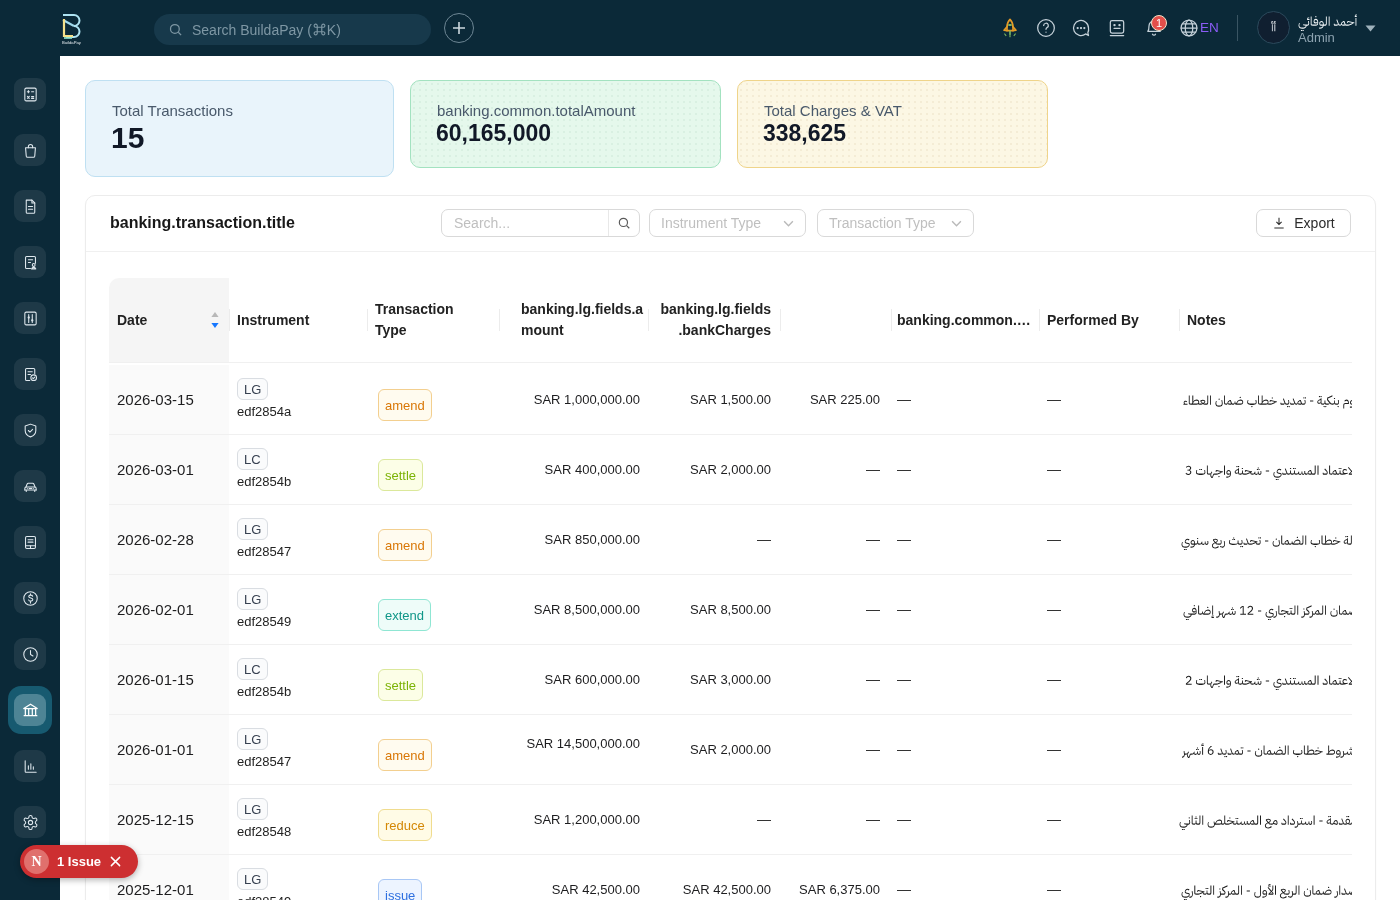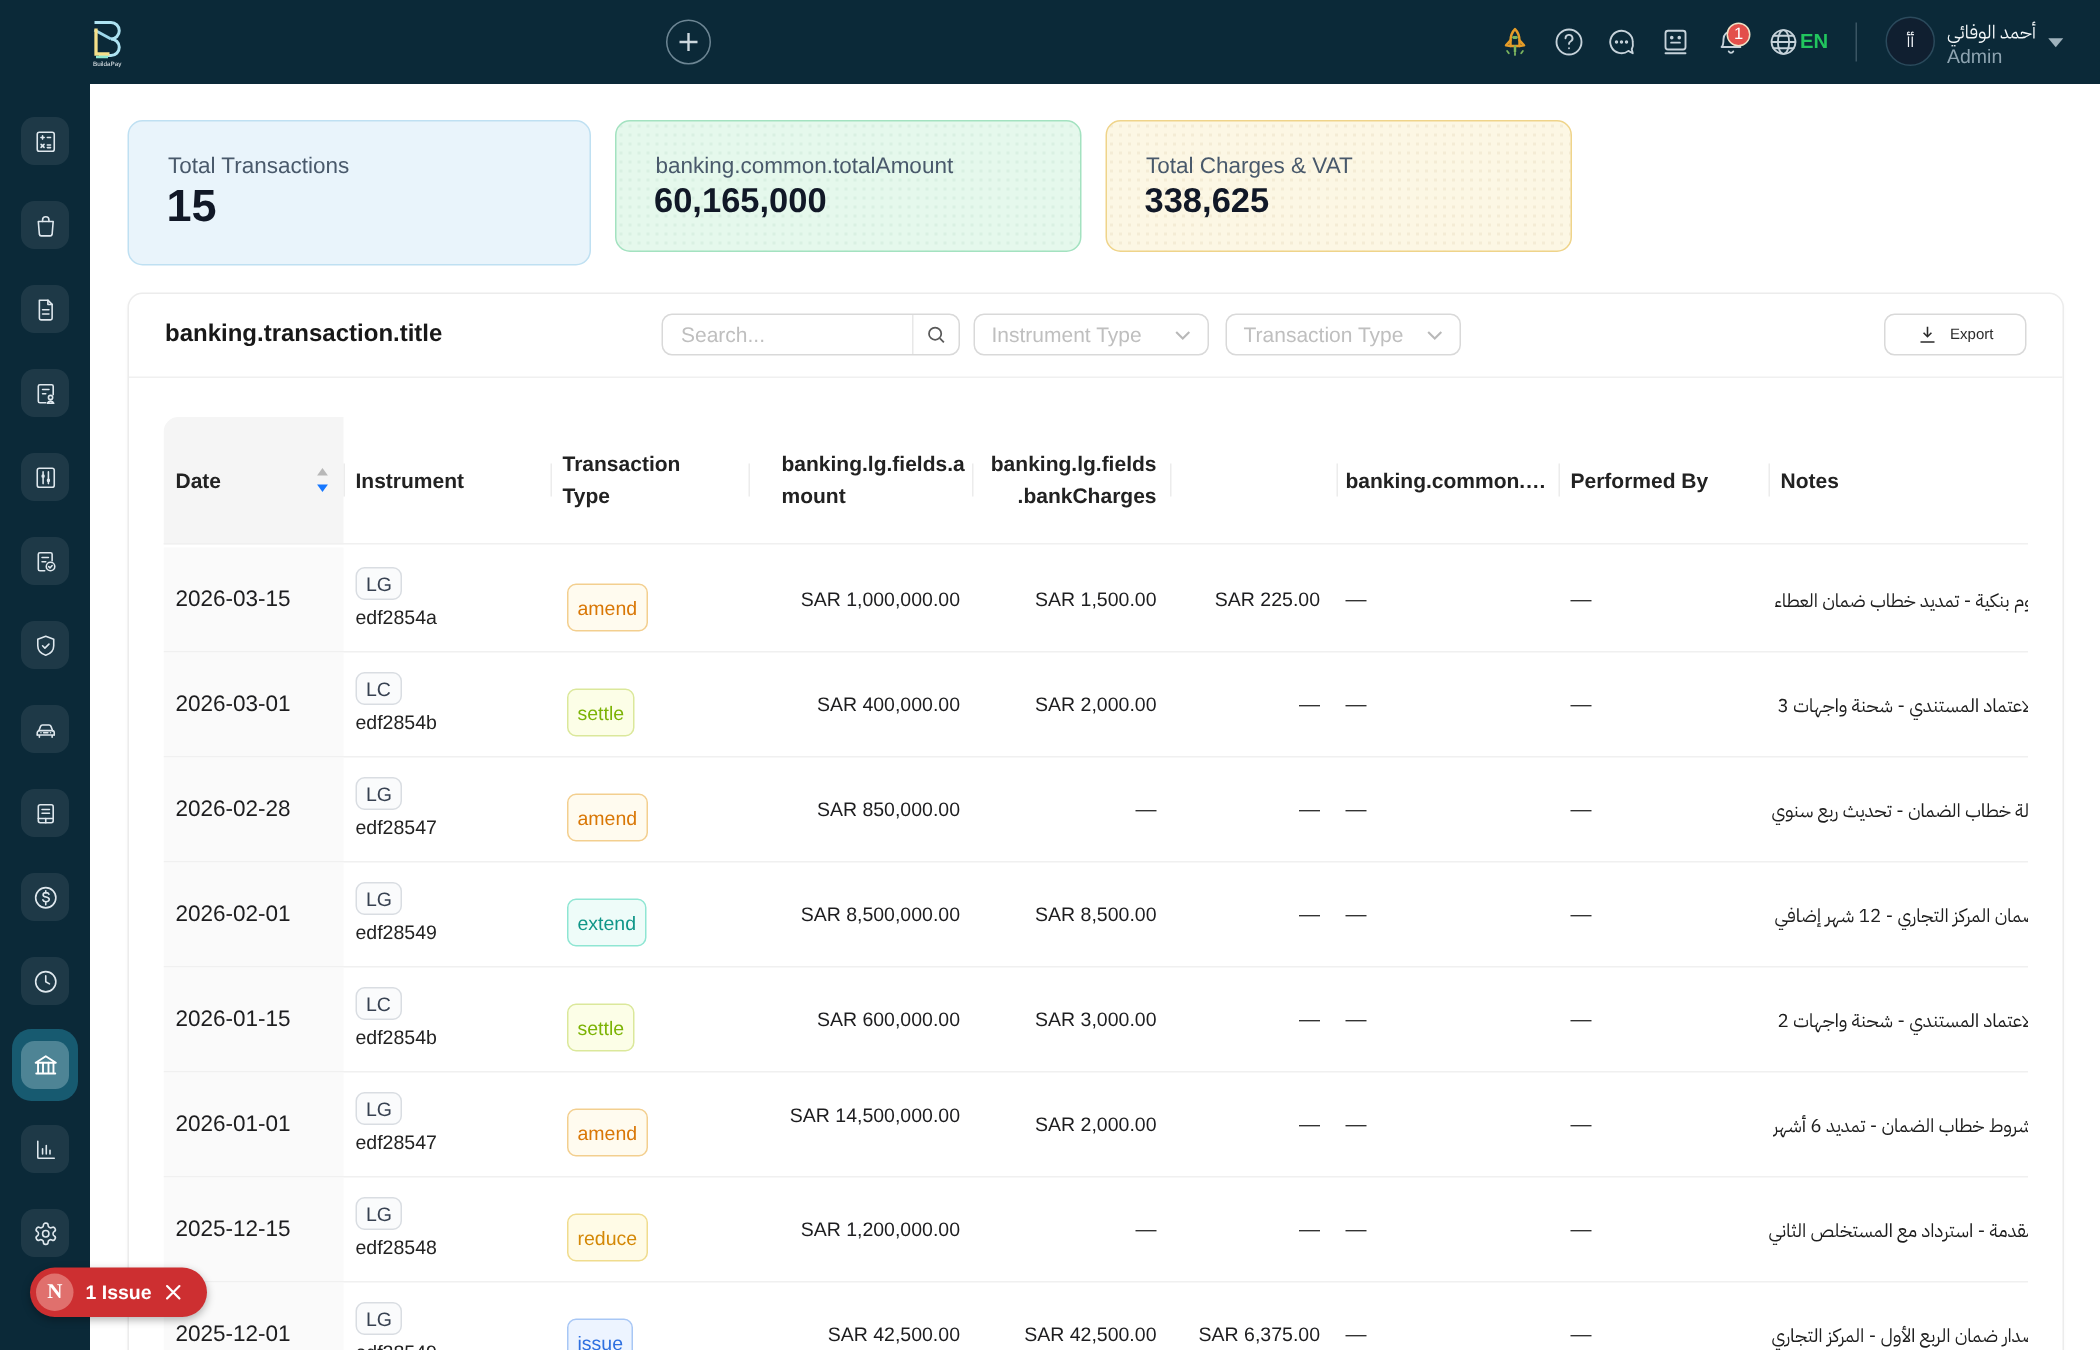--- a/index.html
+++ b/index.html
@@ -39,20 +39,29 @@
 <body>
 
 <div class="navbar">
 <svg class="abs" style="left:60px;top:11px" width="22" height="34" viewBox="0 0 22 34">
 <path d="M3 4 L14 4 A5.5 5.5 0 0 1 14 15 A5.5 5.5 0 0 1 14 26 L6 26" fill="none" stroke="#aee3f2" stroke-width="2"></path>
 <path d="M3 9 L14 15" fill="none" stroke="#9fd9ec" stroke-width="2"></path>
 <path d="M4 8 L4 25 L13 25" fill="none" stroke="#f5e08a" stroke-width="2.2"></path>
 <path d="M4 27 L12 27" fill="none" stroke="#8ee8cf" stroke-width="1.6"></path>
 <text x="2" y="33" font-size="4.2" fill="#e8eef2" font-family="Liberation Sans">BuildaPay</text>
 </svg>
+<div class="abs" style="left:154px;top:14px;width:277px;height:31px;border-radius:16px;background:#17394b;display:flex;align-items:center;padding-left:14px">
+<svg width="15" height="15" viewBox="0 0 24 24" fill="none" stroke="#7e97a4" stroke-width="2">
+        <circle cx="11" cy="11" r="7"></circle>
+        <path d="M16.5 16.5 L21 21"></path>
+      </svg>
+<span style="font-size:14px;color:#7e97a4;margin-left:9px;display:flex;align-items:center">Search BuildaPay (<svg width="13" height="13" viewBox="0 0 16 16" fill="none" stroke="#7e97a4" stroke-width="1.4" style="margin:0 1px">
+          <path d="M5.2 5.2 h5.6 v5.6 h-5.6 z M5.2 5.2 H3.4 a1.9 1.9 0 1 1 1.8 -1.8 z M10.8 5.2 V3.4 a1.9 1.9 0 1 1 1.8 1.8 z M10.8 10.8 h1.8 a1.9 1.9 0 1 1 -1.8 1.8 z M5.2 10.8 v1.8 a1.9 1.9 0 1 1 -1.8 -1.8 z"></path>
+        </svg>K)</span>
+</div>
 <div class="abs" style="left:444px;top:13px;width:30px;height:30px;border-radius:50%;border:1px solid #6d8694;display:flex;align-items:center;justify-content:center">
 <svg width="14" height="14" viewBox="0 0 14 14" stroke="#cdd8de" stroke-width="1.6">
         <path d="M7 1 V13 M1 7 H13"></path>
       </svg>
 </div>
 <svg class="abs" style="left:1001px;top:18px" width="18" height="20" viewBox="0 0 24 26" fill="none" stroke="#e59c28" stroke-width="2.2" stroke-linecap="round" stroke-linejoin="round">
 <path d="M12 1.5 C15 4.5 16 8.5 16 12 L16 16.5 L8 16.5 L8 12 C8 8.5 9 4.5 12 1.5 Z"></path>
 <path d="M8 11.5 L4 16 L8 16.5"></path>
       <path d="M16 11.5 L20 16 L16 16.5"></path>
 <path d="M12 17 L12 21.5" stroke="#7cb65f"></path>
@@ -90,21 +99,21 @@
       </svg>
     </div>
 <div class="abs" style="left:1151px;top:15px;width:16px;height:16px;border-radius:50%;background:#e34f4a;border:1px solid #f0e3c8;color:#fff;font-size:11px;display:flex;align-items:center;justify-content:center;z-index:5">1</div>
 <div class="nicon" style="left:1179px">
       <svg viewBox="0 0 24 24">
         <circle cx="12" cy="12" r="9.5"></circle>
         <ellipse cx="12" cy="12" rx="4.5" ry="9.5"></ellipse>
         <path d="M2.5 12 h19 M4 7 h16 M4 17 h16"></path>
       </svg>
     </div>
-<div class="abs" style="left:1200px;top:20px;font-size:13.5px;font-weight:700;color:#22c55e">EN</div>
+<div class="abs" style="left:1200px;top:20px;font-size:13.5px;font-weight:400;color:#8b5cf6">EN</div>
 <div class="abs" style="left:1237px;top:15px;width:1px;height:26px;background:#3a5563"></div>
 <div class="abs" style="left:1257px;top:11px;width:33px;height:33px;border-radius:50%;background:#101f30;border:1px solid #2b4a5c;display:flex;align-items:center;justify-content:center">
       <svg width="5" height="17" viewBox="0 -12.5 5 17.2">
         <path fill="#f0f4f7" d="M0.1 -8.7H0.5L0.5 -8.8Q0.4 -8.9 0.4 -9.0Q0.3 -9.2 0.3 -9.3Q0.3 -9.8 0.6 -10.1Q0.9 -10.4 1.4 -10.4Q1.7 -10.4 1.9 -10.3Q2.2 -10.1 2.3 -9.9L1.9 -9.4Q1.7 -9.7 1.4 -9.7Q1.2 -9.7 1.0 -9.6Q0.9 -9.4 0.9 -9.3Q0.9 -9.0 1.1 -8.9Q1.3 -8.8 1.7 -8.8H2.5V-8.0H0.1ZM0.9 -7.1H1.7V0.0H0.9Z M2.7 -8.7H3.1L3.1 -8.8Q3.0 -8.9 3.0 -9.0Q2.9 -9.2 2.9 -9.3Q2.9 -9.8 3.2 -10.1Q3.5 -10.4 4.0 -10.4Q4.2 -10.4 4.5 -10.3Q4.8 -10.1 4.9 -9.9L4.5 -9.4Q4.3 -9.7 4.0 -9.7Q3.8 -9.7 3.6 -9.6Q3.5 -9.4 3.5 -9.3Q3.5 -9.0 3.7 -8.9Q3.9 -8.8 4.3 -8.8H5.0V-8.0H2.7ZM3.4 -7.1H4.3V0.0H3.4Z"></path>
       </svg>
     </div>
 <div class="abs" style="left:1298px;top:12px">
       <svg width="59" height="19" viewBox="0 -13.6 59 18.8">
         <path fill="#f2f6f8" d="M4.3 3.0Q2.5 3.0 1.5 2.2Q0.5 1.4 0.5 -0.1Q0.5 -0.7 0.7 -1.3Q0.8 -2.0 1.1 -2.6L1.9 -2.4Q1.6 -1.9 1.5 -1.4Q1.3 -0.8 1.3 -0.4Q1.3 0.7 2.0 1.3Q2.7 1.9 4.0 1.9H4.7Q6.1 1.9 6.9 1.4Q7.7 0.9 7.8 -0.0L5.2 -0.4V-1.5L6.8 -1.2Q7.2 -1.2 7.7 -1.1Q8.2 -1.1 8.6 -1.1V-0.6L8.7 -0.4Q8.7 0.4 8.4 1.0Q8.1 1.7 7.6 2.1Q7.0 2.5 6.2 2.8Q5.4 3.0 4.3 3.0ZM5.1 5.5Q4.8 5.5 4.7 5.4Q4.5 5.2 4.5 4.9Q4.5 4.6 4.7 4.4Q4.8 4.3 5.1 4.3H5.2Q5.5 4.3 5.6 4.4Q5.8 4.6 5.8 4.9Q5.8 5.2 5.6 5.4Q5.5 5.5 5.2 5.5ZM3.5 5.5Q3.2 5.5 3.1 5.4Q2.9 5.2 2.9 4.9Q2.9 4.6 3.1 4.4Q3.2 4.3 3.5 4.3H3.6Q3.9 4.3 4.0 4.4Q4.2 4.6 4.2 4.9Q4.2 5.2 4.0 5.4Q3.9 5.5 3.6 5.5Z M8.3 -0.8 8.6 -1.1H8.7Q9.6 -1.1 9.9 -1.3Q10.3 -1.5 10.3 -2.1Q10.3 -2.3 10.3 -2.7Q10.2 -3.0 10.1 -3.6L10.0 -4.6L10.8 -4.8L11.0 -3.7Q11.1 -3.1 11.1 -2.7Q11.2 -2.3 11.2 -2.1Q11.2 -1.0 10.5 -0.5Q9.9 0.0 8.7 0.0H8.3ZM9.0 -6.5H9.4L9.4 -6.6Q9.3 -6.7 9.3 -6.8Q9.2 -7.0 9.2 -7.2Q9.2 -7.7 9.5 -8.0Q9.9 -8.3 10.4 -8.3Q10.7 -8.3 11.0 -8.2Q11.3 -8.0 11.4 -7.8L10.9 -7.2Q10.7 -7.5 10.4 -7.5Q10.1 -7.5 10.0 -7.4Q9.8 -7.3 9.8 -7.1Q9.8 -6.9 10.1 -6.7Q10.3 -6.6 10.7 -6.6H11.5V-5.8H9.0Z M14.8 0.0Q14.2 0.0 13.8 -0.1Q13.4 -0.2 13.1 -0.4Q12.9 -0.7 12.8 -1.0Q12.7 -1.4 12.7 -2.0V-9.2H13.6V-2.0Q13.6 -1.5 13.8 -1.3Q14.1 -1.1 14.7 -1.1H15.1V-0.2L14.8 0.0Z M14.8 -0.8 15.1 -1.1H17.4Q18.0 -1.1 18.3 -1.2Q18.7 -1.2 18.9 -1.5Q19.1 -1.7 19.2 -2.0Q19.3 -2.3 19.3 -2.8V-3.2H19.2Q19.1 -2.7 18.6 -2.5Q18.2 -2.3 17.7 -2.3Q16.7 -2.3 16.1 -2.8Q15.6 -3.3 15.6 -4.2Q15.6 -4.8 15.8 -5.3Q15.9 -5.8 16.2 -6.1Q16.5 -6.5 16.9 -6.7Q17.4 -6.9 17.9 -6.9Q18.9 -6.9 19.6 -6.0Q20.2 -5.1 20.2 -3.4Q20.2 -2.4 20.0 -1.8Q19.9 -1.1 19.6 -0.7Q19.2 -0.4 18.7 -0.2Q18.2 0.0 17.4 0.0H14.8ZM17.9 -3.4Q18.5 -3.4 18.8 -3.5Q19.1 -3.6 19.3 -3.8Q19.3 -4.7 18.9 -5.3Q18.5 -5.8 17.8 -5.8Q17.1 -5.8 16.8 -5.4Q16.5 -5.0 16.5 -4.4Q16.5 -3.8 16.8 -3.6Q17.1 -3.4 17.7 -3.4ZM17.8 -8.4Q17.5 -8.4 17.4 -8.5Q17.2 -8.7 17.2 -9.0Q17.2 -9.3 17.4 -9.5Q17.5 -9.6 17.8 -9.6H17.9Q18.2 -9.6 18.3 -9.5Q18.5 -9.3 18.5 -9.0Q18.5 -8.7 18.3 -8.5Q18.2 -8.4 17.9 -8.4Z M21.2 1.9H21.8Q23.2 1.9 23.9 1.4Q24.7 0.9 24.8 0.0H23.4Q22.4 0.0 21.8 -0.5Q21.3 -1.1 21.3 -2.0Q21.3 -2.6 21.4 -3.1Q21.6 -3.6 21.9 -3.9Q22.2 -4.3 22.6 -4.5Q23.1 -4.7 23.6 -4.7Q24.6 -4.7 25.2 -3.8Q25.8 -2.9 25.8 -1.2V-1.1H26.4V-0.2L26.1 0.0H25.7Q25.4 1.4 24.4 2.2Q23.5 3.0 21.8 3.0H21.2ZM22.2 -2.1Q22.2 -1.6 22.4 -1.3Q22.7 -1.1 23.4 -1.1H24.9V-1.5Q24.9 -2.5 24.5 -3.1Q24.1 -3.7 23.5 -3.7Q22.8 -3.7 22.5 -3.2Q22.2 -2.8 22.2 -2.1Z M26.1 -0.8 26.4 -1.1H26.7Q27.3 -1.1 27.6 -1.4Q27.9 -1.6 27.9 -2.2V-9.2H28.8V-2.2Q28.8 -1.1 28.3 -0.5Q27.8 0.0 26.7 0.0H26.1Z M30.7 -9.2H31.6V0.0H30.7Z M36.9 0.0Q36.4 0.0 36.1 -0.3Q35.8 -0.5 35.8 -1.1V-2.0H36.7V-1.1H38.4Q38.8 -1.1 39.1 -1.1Q39.4 -1.1 39.5 -1.2Q39.7 -1.2 39.8 -1.3Q39.8 -1.4 39.8 -1.6Q39.8 -1.8 39.8 -2.0Q39.7 -2.2 39.5 -2.6L38.3 -5.9L39.2 -6.2L40.5 -2.7Q40.7 -2.2 40.8 -1.9Q41.0 -1.6 41.1 -1.4Q41.3 -1.2 41.4 -1.1Q41.6 -1.1 41.8 -1.1H42.1V-0.2L41.9 0.0Q41.5 0.0 41.3 -0.1Q41.0 -0.1 40.8 -0.3Q40.6 -0.4 40.4 -0.6Q40.3 -0.8 40.1 -1.1H40.1Q40.0 -0.5 39.6 -0.3Q39.2 0.0 38.4 0.0Z M41.9 -0.8 42.1 -1.1Q42.5 -1.1 42.7 -1.1Q43.0 -1.2 43.1 -1.3Q43.1 -1.4 43.0 -1.5Q43.0 -1.7 43.0 -1.8Q43.0 -2.5 43.5 -3.1Q43.9 -3.6 44.8 -4.2L45.4 -4.6H46.4L47.3 -2.2Q47.4 -1.9 47.5 -1.6Q47.6 -1.4 47.8 -1.3Q47.9 -1.2 48.0 -1.1Q48.2 -1.1 48.4 -1.1H48.7V-0.2L48.4 0.0Q47.8 0.0 47.5 -0.2Q47.1 -0.3 46.8 -0.8L46.8 -0.8V0.0H45.3Q43.7 0.0 43.2 -0.9H43.2Q43.0 -0.5 42.7 -0.2Q42.4 0.0 41.9 0.0ZM43.9 -2.0Q43.9 -1.5 44.2 -1.3Q44.6 -1.1 45.4 -1.1H46.7Q46.6 -1.4 46.4 -1.8L45.7 -3.7L45.2 -3.4Q44.7 -3.1 44.3 -2.7Q43.9 -2.4 43.9 -2.0Z M48.4 -0.8 48.7 -1.1H49.1Q49.6 -1.1 50.1 -1.1Q50.6 -1.2 51.1 -1.3Q51.5 -1.4 52.1 -1.6Q52.6 -1.8 53.3 -2.1L54.5 -2.6V-2.7L52.6 -3.1L50.0 -3.7V-2.7H49.2V-3.6Q49.2 -4.2 49.4 -4.4Q49.7 -4.7 50.2 -4.7Q50.3 -4.7 50.5 -4.7Q50.7 -4.6 51.1 -4.5L54.2 -3.7Q54.9 -3.6 55.3 -3.5Q55.8 -3.4 56.1 -3.4H56.3V-2.4H55.4L53.7 -1.3Q52.9 -0.9 52.3 -0.6Q51.7 -0.3 51.2 -0.2Q50.6 -0.1 50.1 -0.0Q49.6 0.0 49.1 0.0H48.4Z M56.7 -9.5H57.2L57.2 -9.5Q57.1 -9.7 57.0 -9.8Q56.9 -10.0 56.9 -10.2Q56.9 -10.7 57.3 -11.0Q57.6 -11.3 58.1 -11.3Q58.4 -11.3 58.7 -11.2Q59.0 -11.0 59.1 -10.8L58.7 -10.2Q58.4 -10.5 58.1 -10.5Q57.9 -10.5 57.7 -10.4Q57.6 -10.3 57.6 -10.1Q57.6 -9.8 57.8 -9.7Q58.0 -9.5 58.5 -9.5H59.3V-8.7H56.7ZM57.5 -7.7H58.4V0.0H57.5Z"></path>
       </svg>
@@ -246,21 +255,21 @@
 <div class="ctrl" style="left:731px;width:157px;padding:0 11px;justify-content:space-between">
       <span>Transaction Type</span>
 <svg width="11" height="7" viewBox="0 0 12 8" fill="none" stroke="#b9b9b9" stroke-width="1.6">
         <path d="M1 1.5 L6 6.5 L11 1.5"></path>
       </svg>
     </div>
 <div class="ctrl" style="left:1170px;width:95px;color:#2b2b2b;justify-content:center;gap:8px">
 <svg width="14" height="14" viewBox="0 0 24 24" fill="none" stroke="#2b2b2b" stroke-width="1.8">
         <path d="M12 3 v11 M7.5 10 l4.5 4.5 L16.5 10 M4 20.5 h16"></path>
       </svg>
-<span style="font-size:10px">Export</span>
+<span style="font-size:14px">Export</span>
     </div>
 </div>
 <div class="abs" style="left:109px;top:276px;width:1243px;height:624px;overflow:hidden;z-index:5">
 <div class="abs" style="left:0;top:2px;width:1243px;height:85px;background:#fff;border-radius:10px 0 0 0"></div>
 <div class="abs" style="left:0;top:2px;width:120px;height:85px;background:#f5f5f5;border-radius:10px 0 0 0"></div>
 <div class="abs" style="left:0;top:86px;width:1243px;height:1px;background:#f0f0f0"></div>
 <div class="th" style="left:8px;top:34px">Date</div>
 <svg class="abs" style="left:101px;top:34px" width="10" height="20" viewBox="0 0 10 20">
 <path d="M5 2 L8.6 7 H1.4 Z" fill="#b8b8b8"></path>
       <path d="M5 18 L1.4 13 H8.6 Z" fill="#1677ff"></path>

